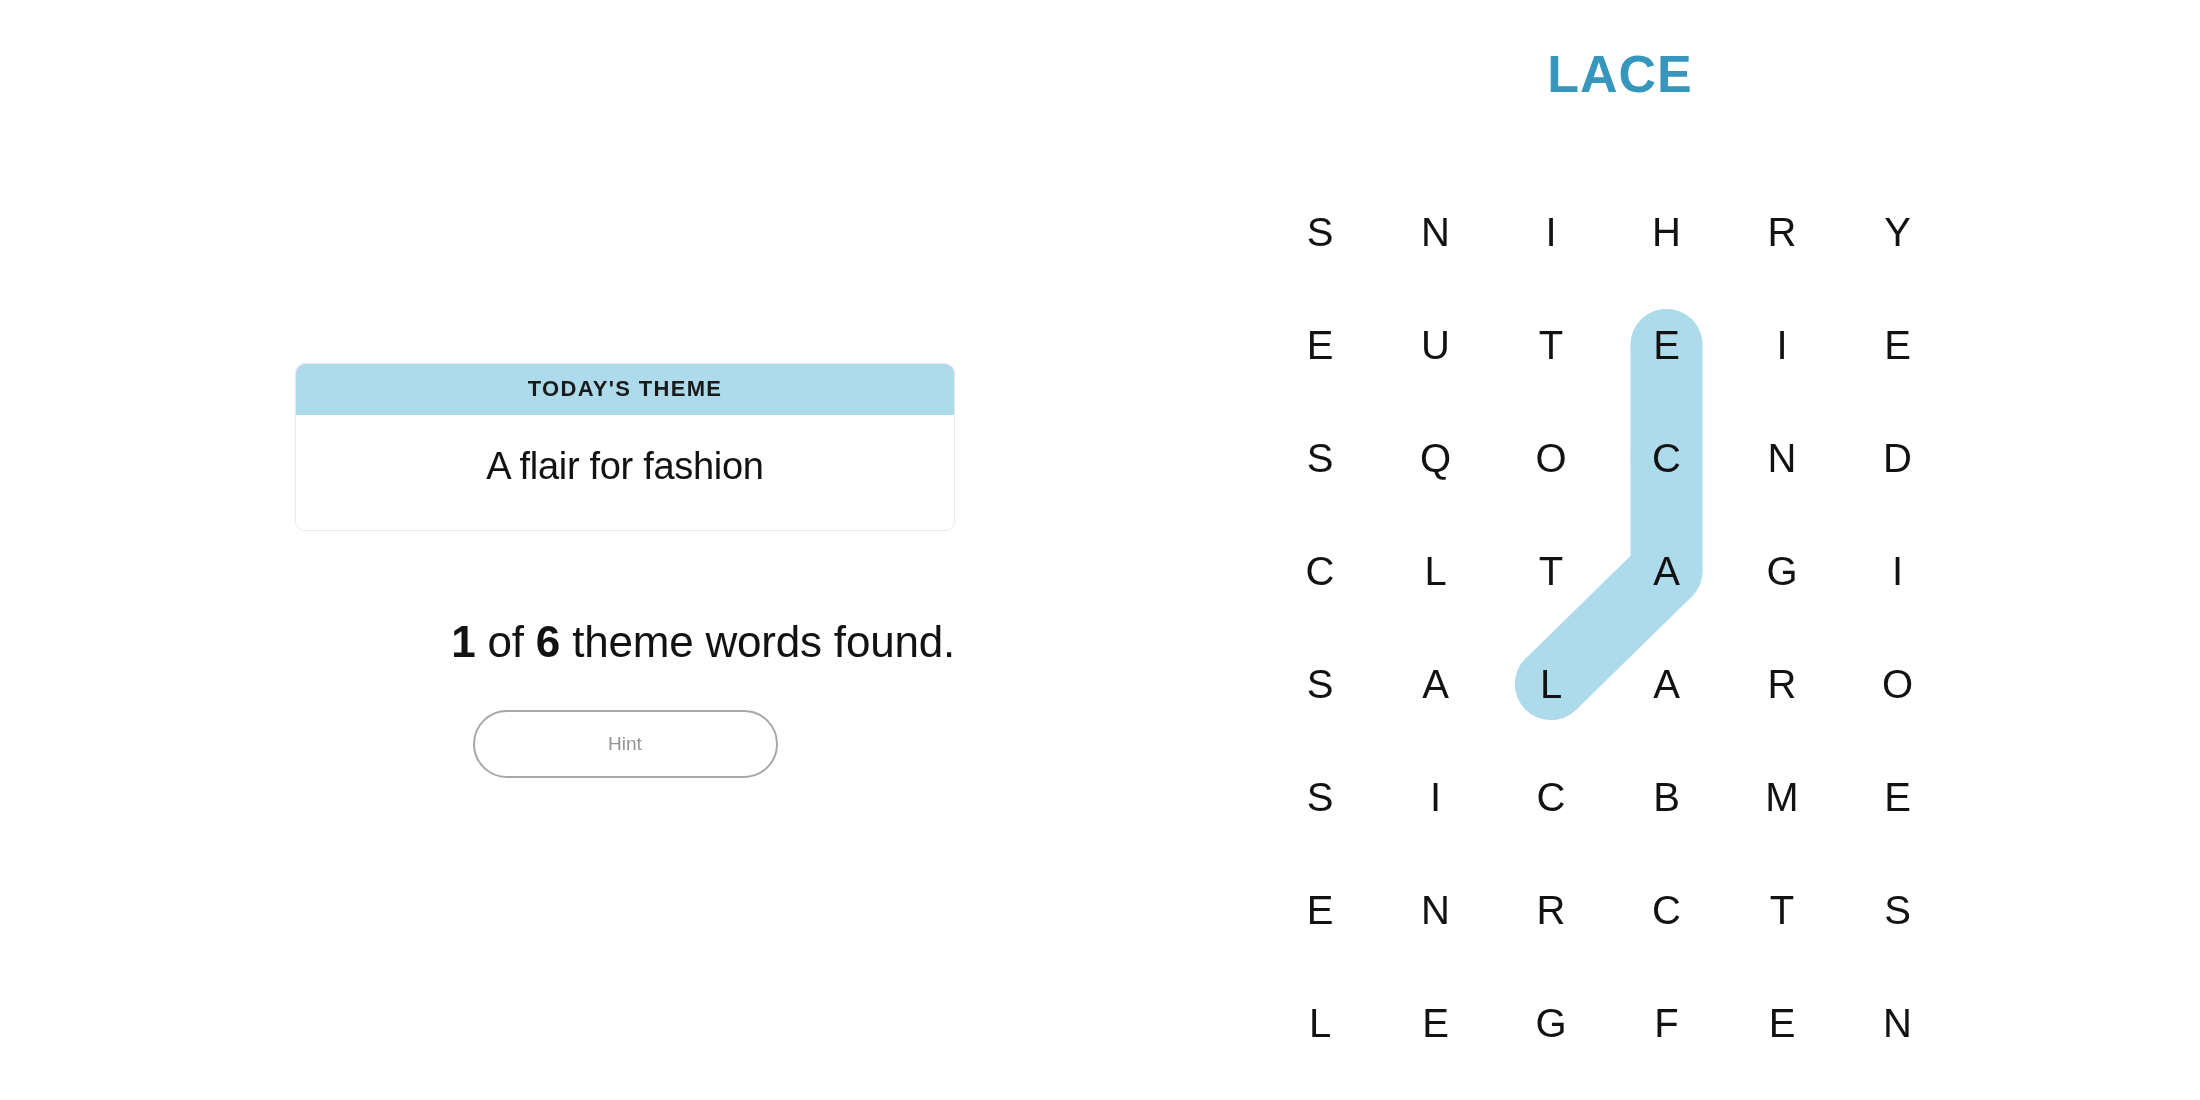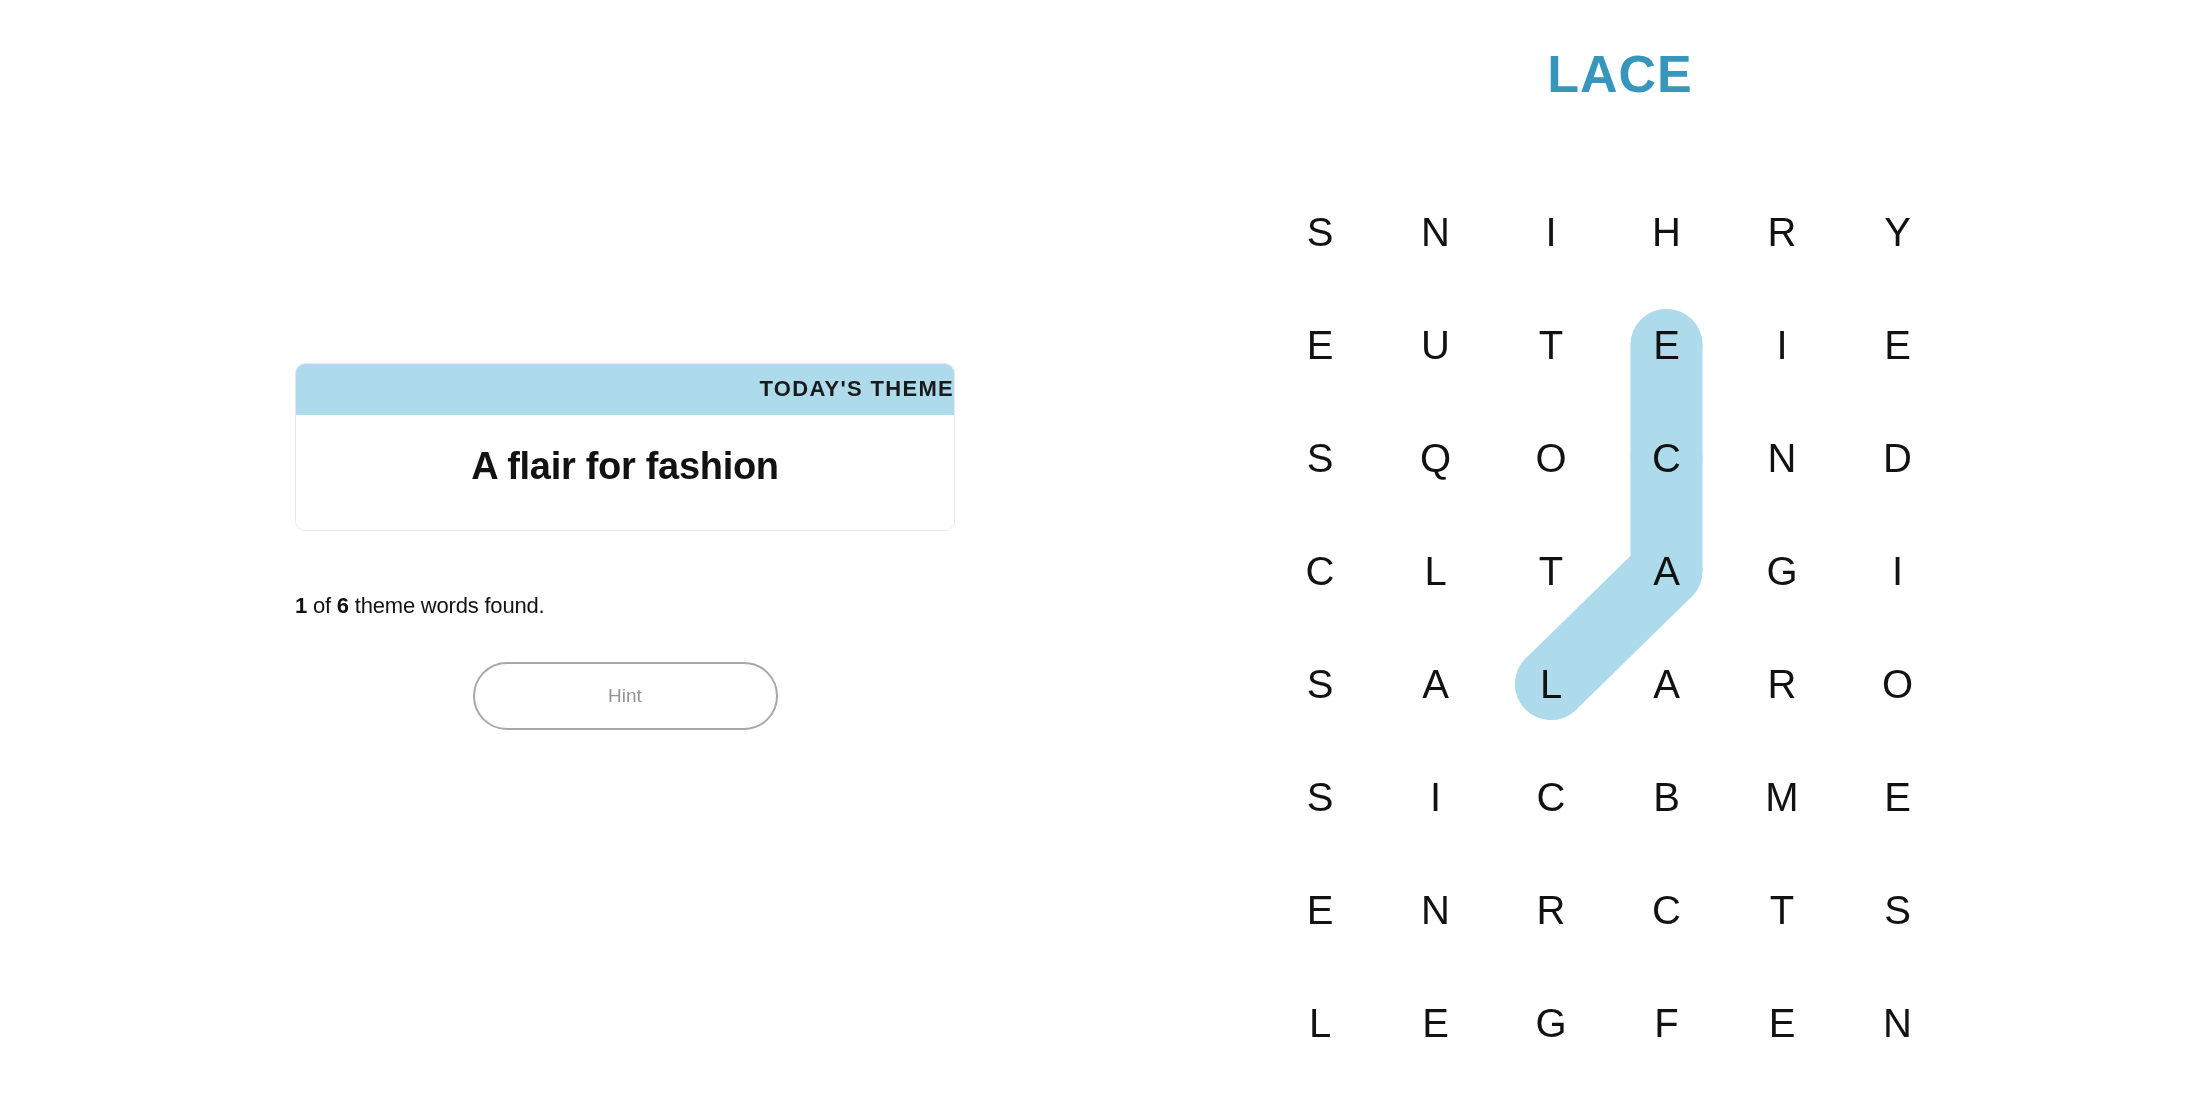--- a/index.html
+++ b/index.html
@@ -47,42 +47,42 @@
     width: 660px;
     border: 1px solid #e8e8e8;
     border-radius: 10px;
     background: #ffffff;
     box-sizing: border-box;
     overflow: hidden;
   }
   .theme-card-header {
     background: #addbeb;
     color: #1a1a1a;
-    text-align: right;
+    text-align: center;
     font-size: 22px;
     font-weight: 700;
     letter-spacing: 1.3px;
     padding: 12px 0 13px 0;
   }
   .theme-card-body {
     background: #ffffff;
     text-align: center;
     padding: 30px 0 42px 0;
   }
   .theme-card-body-text {
     font-size: 38px;
-    font-weight: 700;
+    font-weight: 400;
     color: #121212;
     letter-spacing: -0.3px;
   }
 
   .progress-line {
-    margin-top: 62px;
-    text-align: left;
-    font-size: 22px;
+    margin-top: 86px;
+    text-align: right;
+    font-size: 44px;
     color: #121212;
     letter-spacing: -0.2px;
   }
   .progress-line b {
     font-weight: 700;
   }
   .progress-line span {
     display: inline;
   }
 

